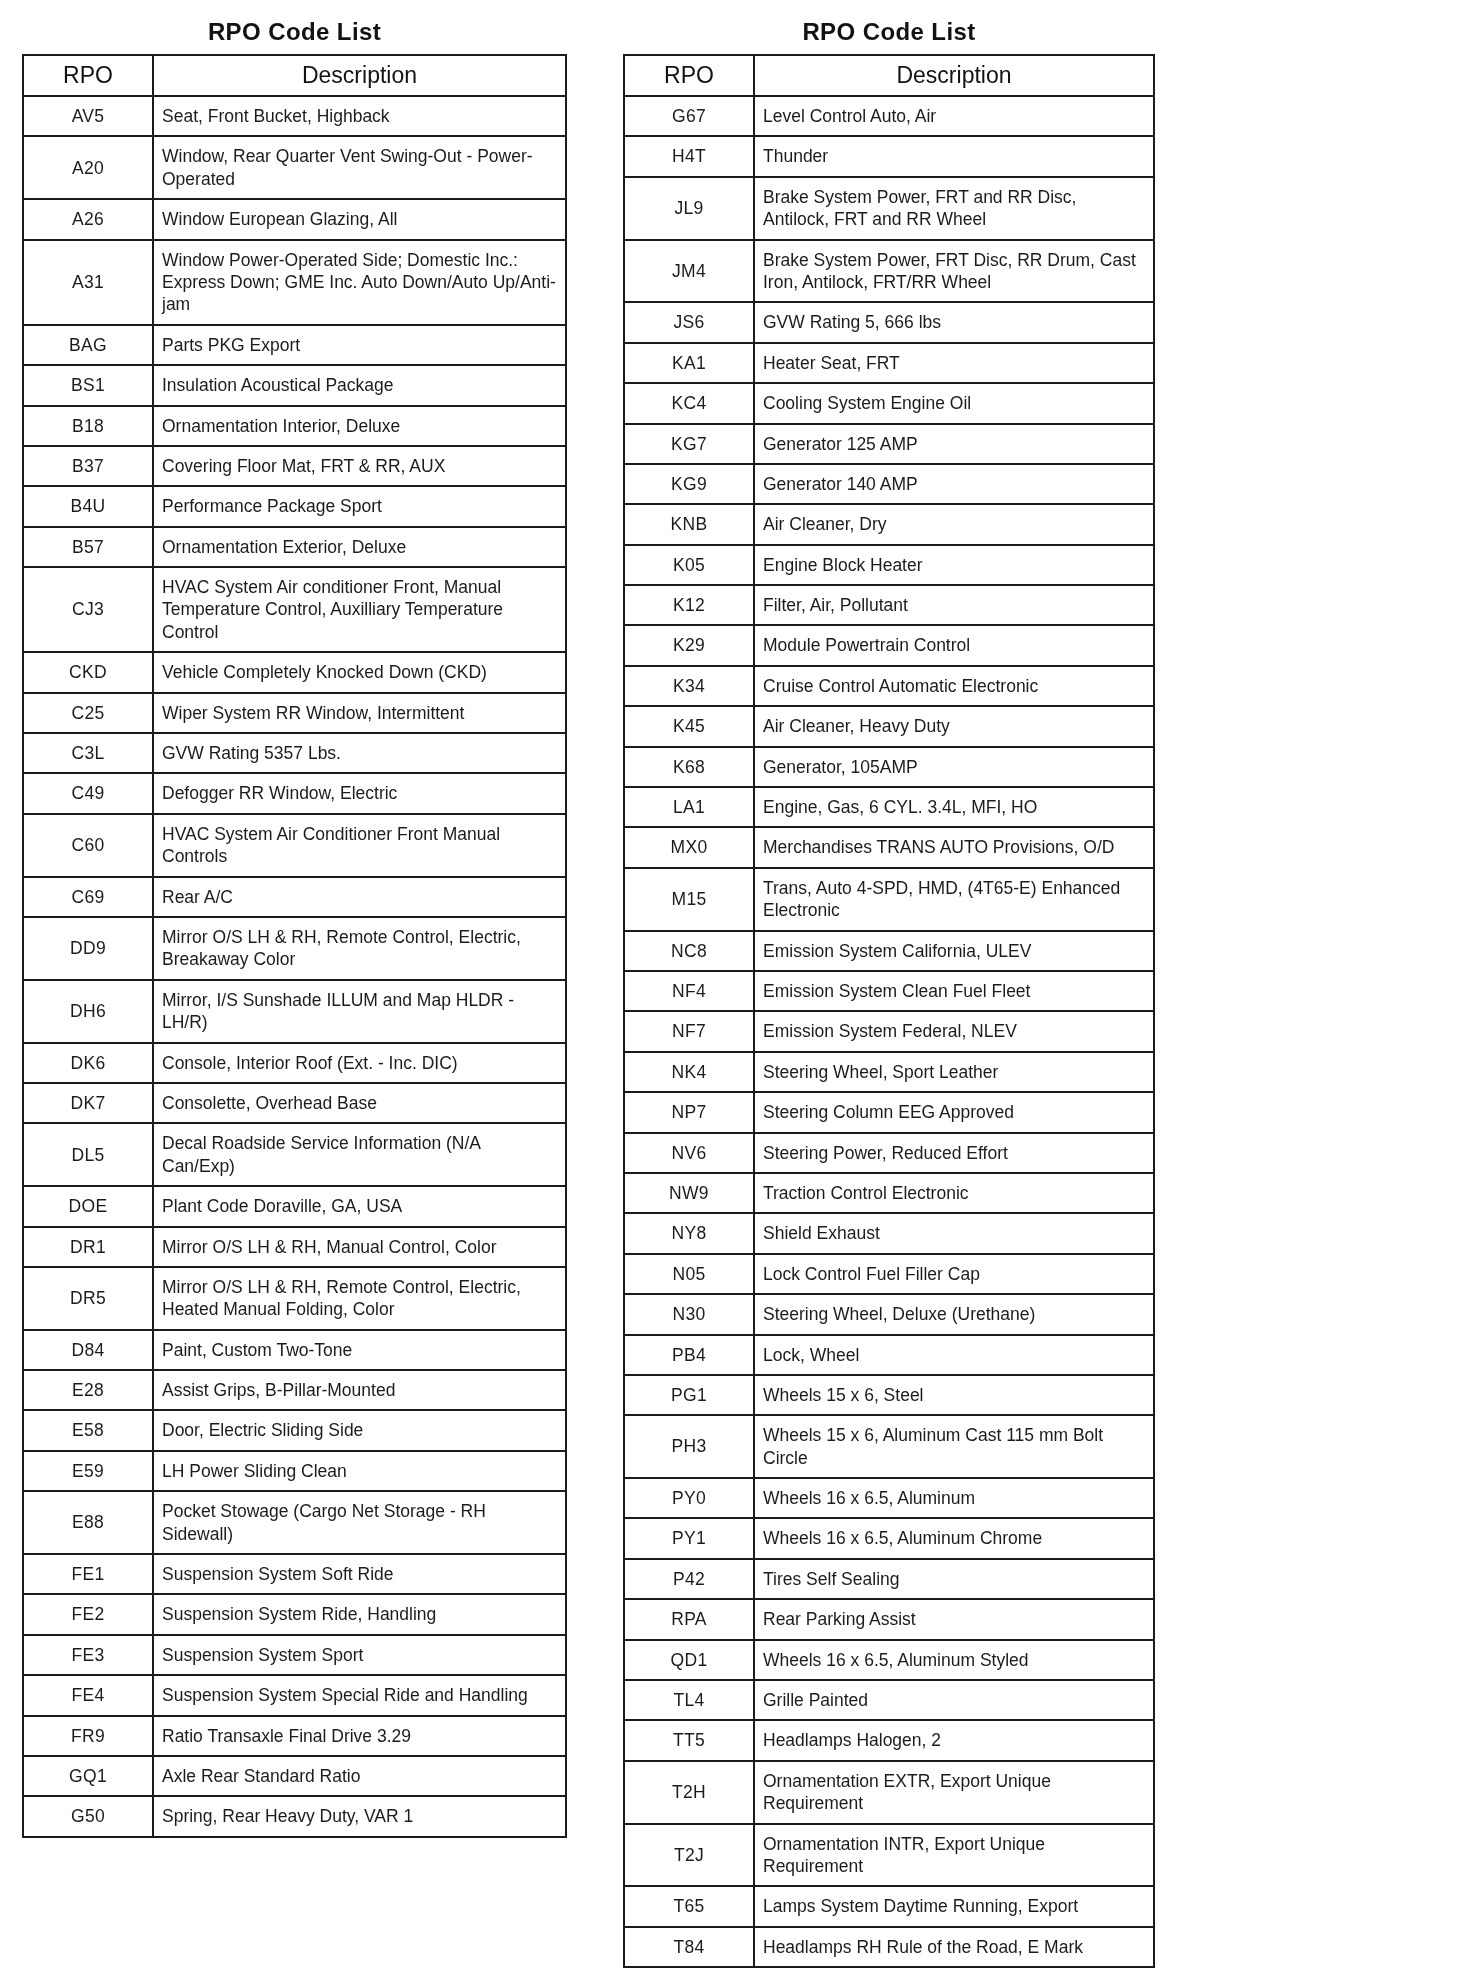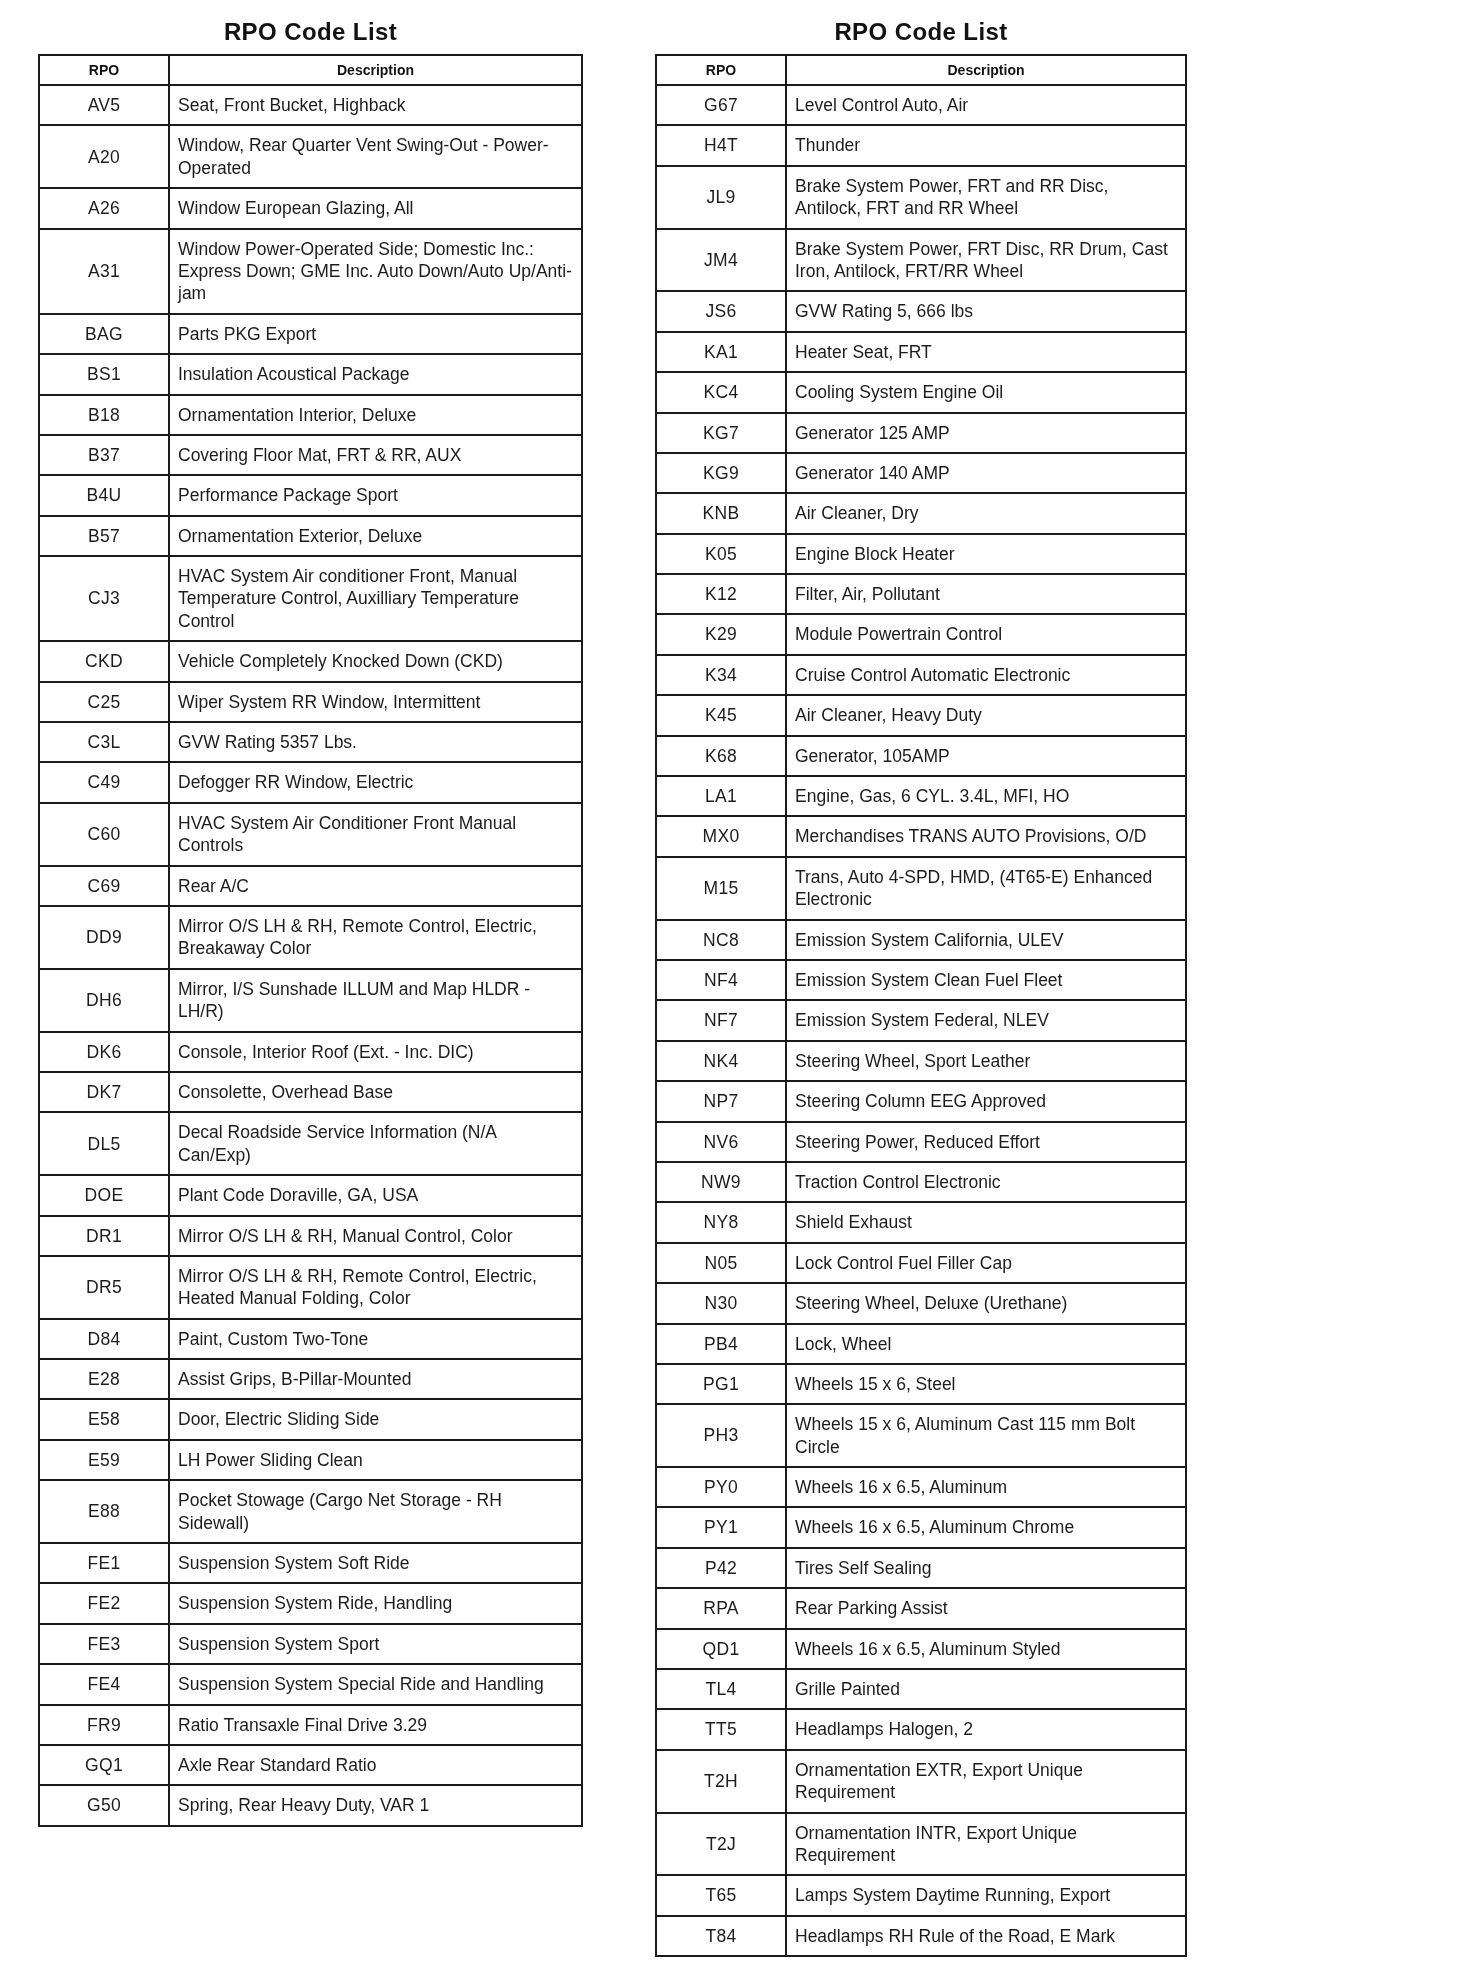--- a/index.html
+++ b/index.html
@@ -15,21 +15,20 @@
     box-sizing: border-box;
   }
   .page {
     display: flex;
     align-items: flex-start;
     padding: 12px 0 20px 22px;
     gap: 56px;
   }
   .table-col {
     flex: 0 0 auto;
-    margin-left: 16px;
   }
   .table-col.left  { width: 545px; }
   .table-col.right { width: 532px; }
   .table-title {
     font-size: 24px;
     font-weight: bold;
     text-align: center;
     margin: 6px 0 8px;
     letter-spacing: 0.4px;
     color: #121212;
@@ -38,22 +37,22 @@
     border-collapse: collapse;
     width: 100%;
     table-layout: fixed;
   }
   table.rpo-table th,
   table.rpo-table td {
     border: 2.5px solid #1b1b1b;
     vertical-align: middle;
   }
   table.rpo-table th {
-    font-size: 14px;
-    font-weight: bold;
+    font-size: 23px;
+    font-weight: normal;
     text-align: center;
     padding: 6px 4px;
     color: #121212;
   }
   col.rpo-col { width: 130px; }
   table.rpo-table td {
     font-size: 17.5px;
     line-height: 1.28;
     padding: 8px 8px;
     color: #1c1c1c;

